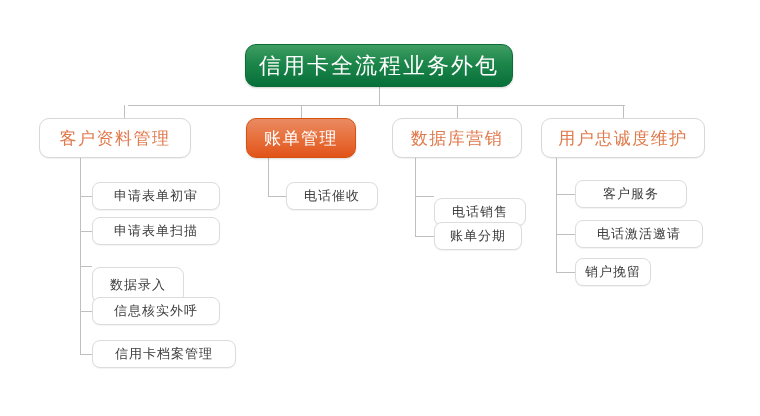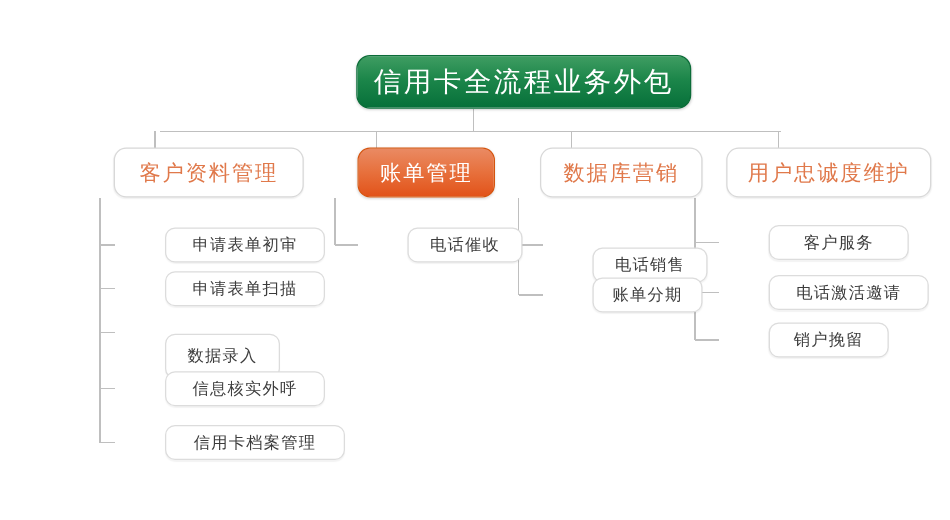--- a/index.html
+++ b/index.html
@@ -31,21 +31,20 @@
   }
 
   .node {
     position: absolute;
     box-sizing: border-box;
     display: flex;
     align-items: center;
     justify-content: center;
     border-radius: 9px;
     white-space: nowrap;
-    margin-left: 40px;
   }
 
   
   .node.root {
     background: linear-gradient(to bottom, #3f9d62 0%, #1c864a 45%, #07703a 100%);
     border: 1px solid #0b6c38;
     border-radius: 11px;
     color: #ffffff;
     font-size: 22px;
     letter-spacing: 2px;
@@ -111,30 +110,30 @@
       <line x1="623" y1="105" x2="623" y2="118" stroke="#bfbfbf" stroke-width="1" shape-rendering="crispEdges"></line>
       <line x1="556" y1="158" x2="556" y2="272" stroke="#bfbfbf" stroke-width="1" shape-rendering="crispEdges"></line>
       <line x1="556" y1="194" x2="575" y2="194" stroke="#bfbfbf" stroke-width="1" shape-rendering="crispEdges"></line>
       <line x1="556" y1="234" x2="575" y2="234" stroke="#bfbfbf" stroke-width="1" shape-rendering="crispEdges"></line>
       <line x1="556" y1="272" x2="575" y2="272" stroke="#bfbfbf" stroke-width="1" shape-rendering="crispEdges"></line>
     </svg>
 
   <div class="node root" style="left: 245px; top: 44px; width: 268px; height: 43px;">信用卡全流程业务外包</div>
 
   <div id="nodes-layer">
-      <div class="node branch" style="left: 51px; top: 118px; width: 152px; height: 40px;">客户资料管理</div>
+      <div class="node branch" style="left: 39px; top: 118px; width: 152px; height: 40px;">客户资料管理</div>
       <div class="node leaf" style="left: 92px; top: 182px; width: 128px; height: 28px;">申请表单初审</div>
       <div class="node leaf" style="left: 92px; top: 217px; width: 128px; height: 28px;">申请表单扫描</div>
       <div class="node leaf" style="left: 92px; top: 267px; width: 92px; height: 36px;">数据录入</div>
       <div class="node leaf" style="left: 92px; top: 297px; width: 128px; height: 28px;">信息核实外呼</div>
       <div class="node leaf" style="left: 92px; top: 340px; width: 144px; height: 28px;">信用卡档案管理</div>
       <div class="node branch-hl" style="left: 246px; top: 118px; width: 110px; height: 40px;">账单管理</div>
       <div class="node leaf" style="left: 286px; top: 182px; width: 92px; height: 28px;">电话催收</div>
       <div class="node branch" style="left: 392px; top: 118px; width: 130px; height: 40px;">数据库营销</div>
       <div class="node leaf" style="left: 434px; top: 198px; width: 92px; height: 28px;">电话销售</div>
       <div class="node leaf" style="left: 434px; top: 222px; width: 88px; height: 28px;">账单分期</div>
       <div class="node branch" style="left: 541px; top: 118px; width: 164px; height: 40px;">用户忠诚度维护</div>
       <div class="node leaf" style="left: 575px; top: 180px; width: 112px; height: 28px;">客户服务</div>
       <div class="node leaf" style="left: 575px; top: 220px; width: 128px; height: 28px;">电话激活邀请</div>
-      <div class="node leaf" style="left: 575px; top: 258px; width: 96px; height: 28px;">销户挽留</div>
+      <div class="node leaf" style="left: 575px; top: 258px; width: 76px; height: 28px;">销户挽留</div>
     </div>
 
 </div>
 
 </body></html>

